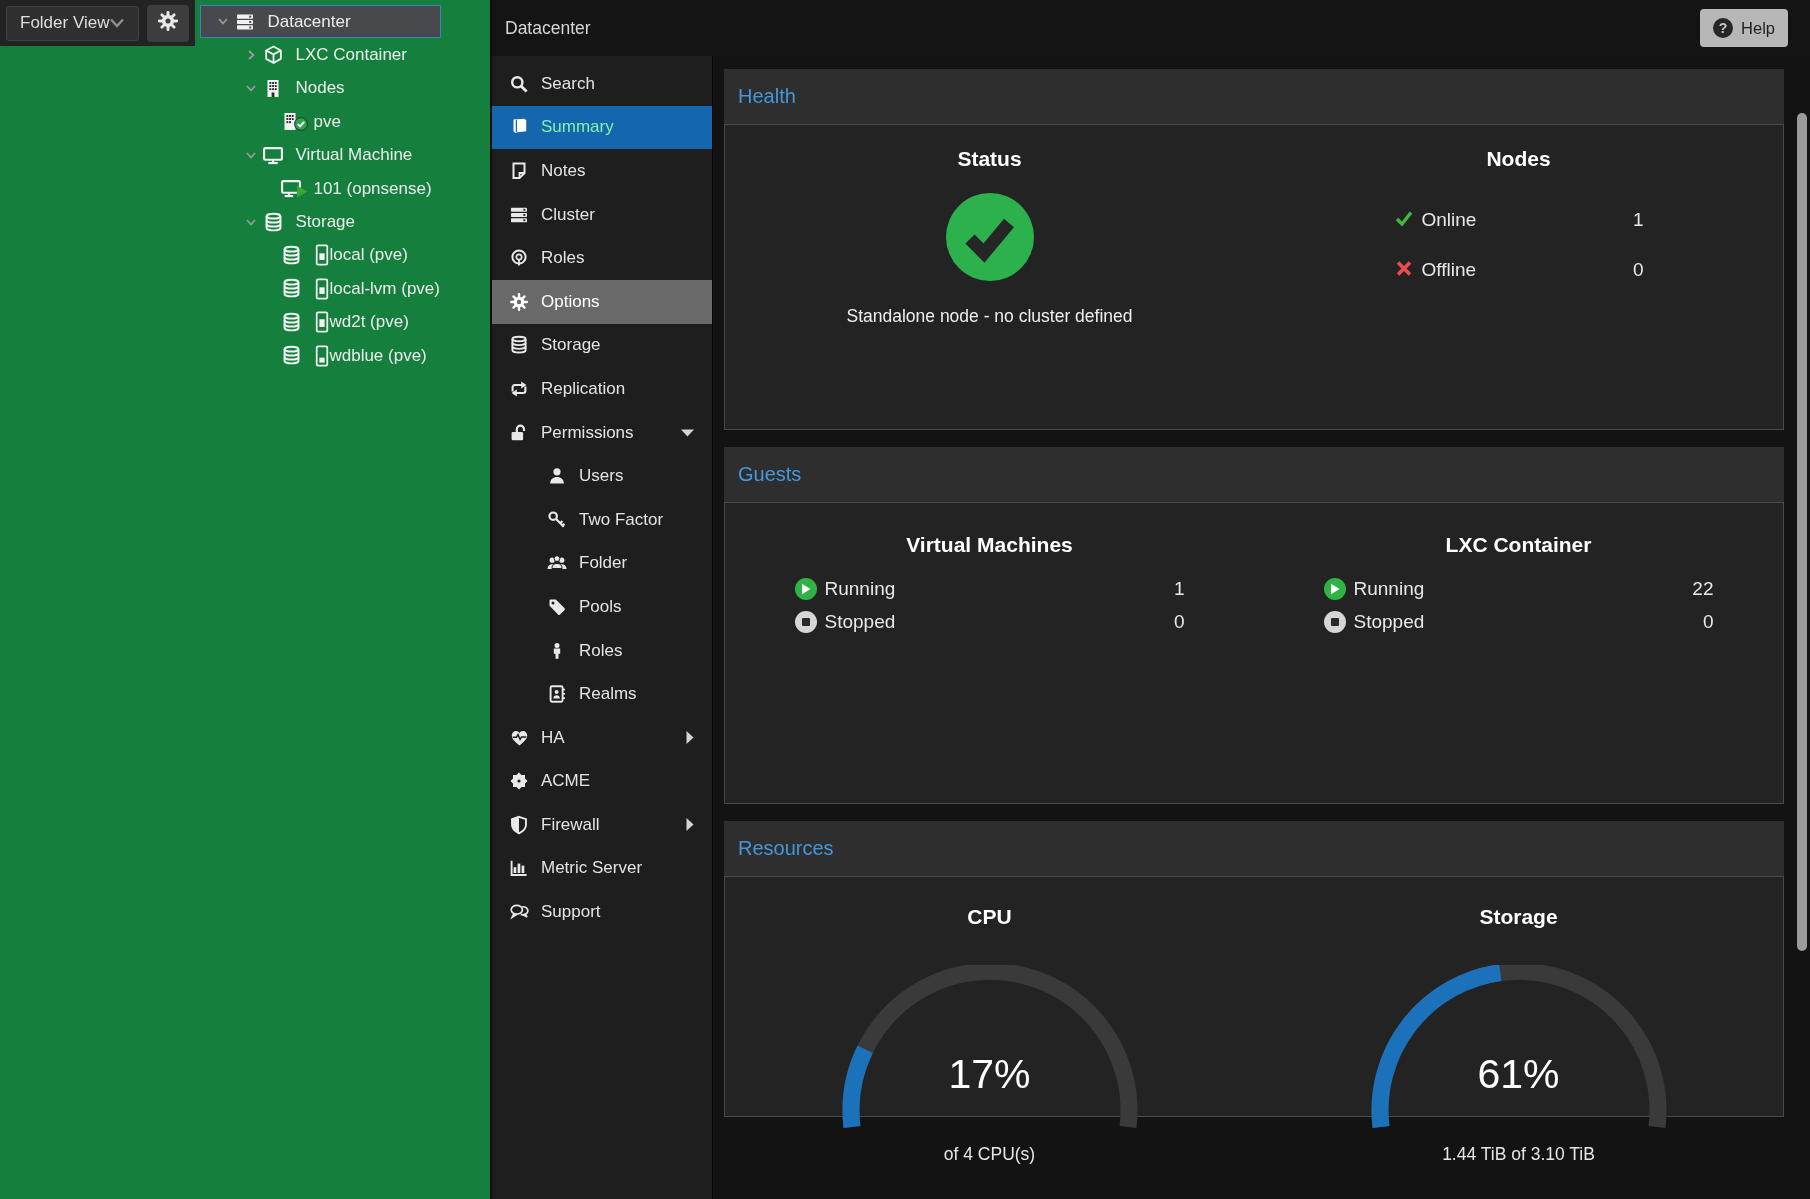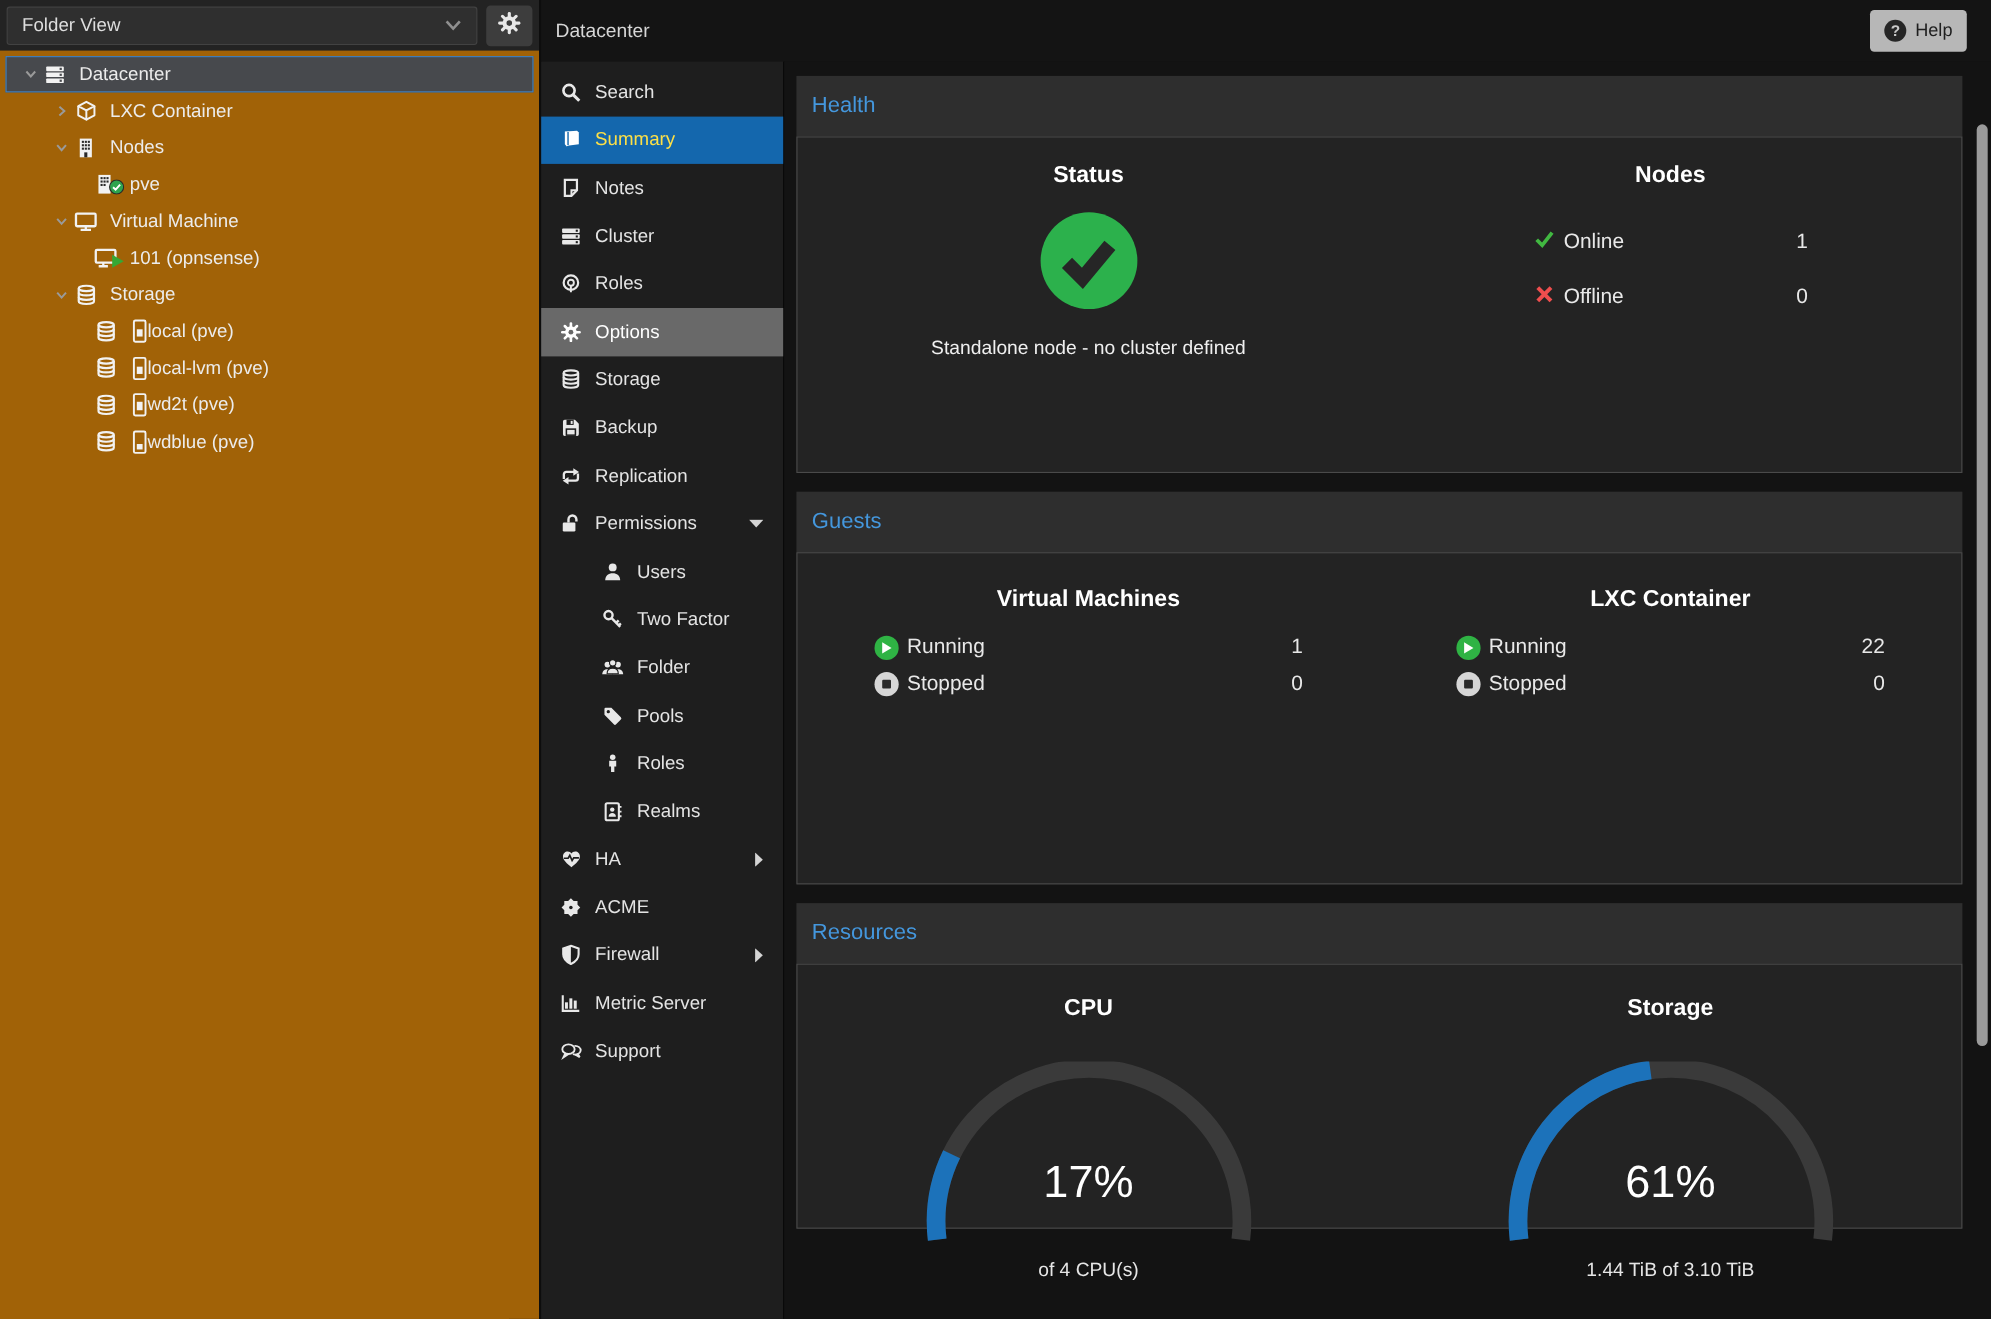--- a/index.html
+++ b/index.html
@@ -1,21 +1,21 @@
 <!DOCTYPE html>
 <html><head>
 <meta charset="utf-8">
 <style>
   *{box-sizing:border-box;margin:0;padding:0}
   html,body{width:1810px;height:1199px;background:#131313;overflow:hidden}
   body{font-family:"Liberation Sans",sans-serif;color:#e8e8e8;font-size:17px}
   .app{display:flex;width:1810px;height:1199px;background:#131313}
 
   
-  .sidebar{width:490px;background:#a16207;display:flex;flex-direction:column;flex:none}
+  .sidebar{width:490px;background:#15803d;display:flex;flex:none}
   .sidebar-top{height:46px;background:#232323;display:flex;align-items:center;padding:0 6px;gap:8px;flex:none}
   .folder-select{flex:1;height:35px;background:#2f2f2f;border:1px solid #424242;border-radius:3px;
     display:flex;align-items:center;padding:0 13px;color:#dedede}
   .folder-select .chev{margin-left:auto;display:flex}
   .gear-btn{width:42px;height:37px;background:#3d3d3d;border-radius:4px;display:flex;align-items:center;justify-content:center;flex:none}
   .tree{padding-top:5px}
   .trow{height:33.4px;display:flex;align-items:center;margin:0 5px;border:1px solid transparent;color:#ececec;cursor:default}
   .trow.sel{background:#47494d;border-color:#3f82c4}
   .trow .exp{width:20px;display:flex;justify-content:center;flex:none}
   .trow .ticon{width:24px;margin-right:10px;display:flex;justify-content:center;position:relative;flex:none}
@@ -30,21 +30,21 @@
   .help-btn{margin-left:auto;margin-right:22px;height:38px;background:#b7b7b7;border-radius:4px;color:#1f1f1f;
     display:flex;align-items:center;gap:8px;padding:0 13px;font-size:16.5px}
   .help-q{width:20px;height:20px;border-radius:50%;background:#262626;color:#c9c9c9;display:flex;align-items:center;justify-content:center;font-weight:bold;font-size:14px}
 
   .body-row{flex:1;display:flex;min-height:0}
 
   
   .menu-col{width:221px;background:#1e1e1e;border-right:1px solid #060606;padding-top:6px;flex:none}
   .mitem{height:43.6px;display:flex;align-items:center;padding-left:16px;color:#e4e4e4;cursor:default}
   .mitem.sub{padding-left:54px}
-  .mitem.selected{background:#1467ad;color:#fde047}
+  .mitem.selected{background:#1467ad;color:#86efac}
   .mitem.hover{background:#696969;color:#fff}
   .micon{width:22px;display:flex;justify-content:center;flex:none;color:#e8e8e8}
   .mitem.selected .micon,.mitem.hover .micon{color:#fff}
   .mlabel{margin-left:11px;white-space:nowrap}
   .caret{margin-left:auto;margin-right:18px;display:flex}
 
   
   .content{flex:1;padding:13px 0 0 11px;position:relative;background:#131313;min-width:0}
   .panel{width:1060px;margin-bottom:17px}
   .panel-h{height:55px;background:#2e2e2e;display:flex;align-items:center;padding:0 14px;font-size:20px;color:#4497dd}
@@ -415,32 +415,20 @@
             <svg width="20" height="20" viewBox="0 0 20 20" fill="none" stroke="currentColor" stroke-width="1.9">
               <ellipse cx="10" cy="4" rx="6.6" ry="2.3"></ellipse>
                 <path d="M3.4 4 v3.8 c0 1.3 3 2.3 6.6 2.3 s6.6-1 6.6-2.3 V4"></path>
               <path d="M3.4 7.8 v3.8 c0 1.3 3 2.3 6.6 2.3 s6.6-1 6.6-2.3 V7.8"></path>
                 <path d="M3.4 11.6 v3.6 c0 1.3 3 2.3 6.6 2.3 s6.6-1 6.6-2.3 v-3.6"></path>
               </svg>
             </span>
           <span class="mlabel">Storage</span>
         </div>
 
-        <div class="mitem">
-          <span class="micon">
-            <svg width="20" height="20" viewBox="0 0 20 20">
-                <path d="M2.8 4.2 a1.5 1.5 0 0 1 1.5-1.5 h9.4 l3.5 3.5 v9.6 a1.5 1.5 0 0 1-1.5 1.5 H4.3 a1.5 1.5 0 0 1-1.5-1.5 Z" fill="currentColor"></path>
-                <rect x="6" y="2.7" width="6.5" height="4.6" fill="#1e1e1e"></rect>
-                <rect x="9.8" y="3.6" width="1.8" height="2.8" fill="currentColor"></rect>
-                <rect x="5.2" y="10.4" width="9.6" height="6.9" fill="#1e1e1e"></rect>
-                <rect x="6.6" y="11.8" width="6.8" height="4.1" fill="currentColor"></rect>
-              </svg>
-            </span>
-          <span class="mlabel">Backup</span>
-        </div>
 
         <div class="mitem">
           <span class="micon">
             <svg width="20" height="20" viewBox="0 0 20 20" fill="none" stroke="currentColor" stroke-width="2.1">
               <path d="M3.6 12.5 V8.2 a2.2 2.2 0 0 1 2.2-2.2 h7.2"></path>
                 <polygon points="12.2,2.6 17.4,6 12.2,9.4" fill="currentColor" stroke="none"></polygon>
               <path d="M16.4 7.5 v4.3 a2.2 2.2 0 0 1-2.2 2.2 H7"></path>
                 <polygon points="7.8,10.6 2.6,14 7.8,17.4" fill="currentColor" stroke="none"></polygon>
               </svg>
             </span>

